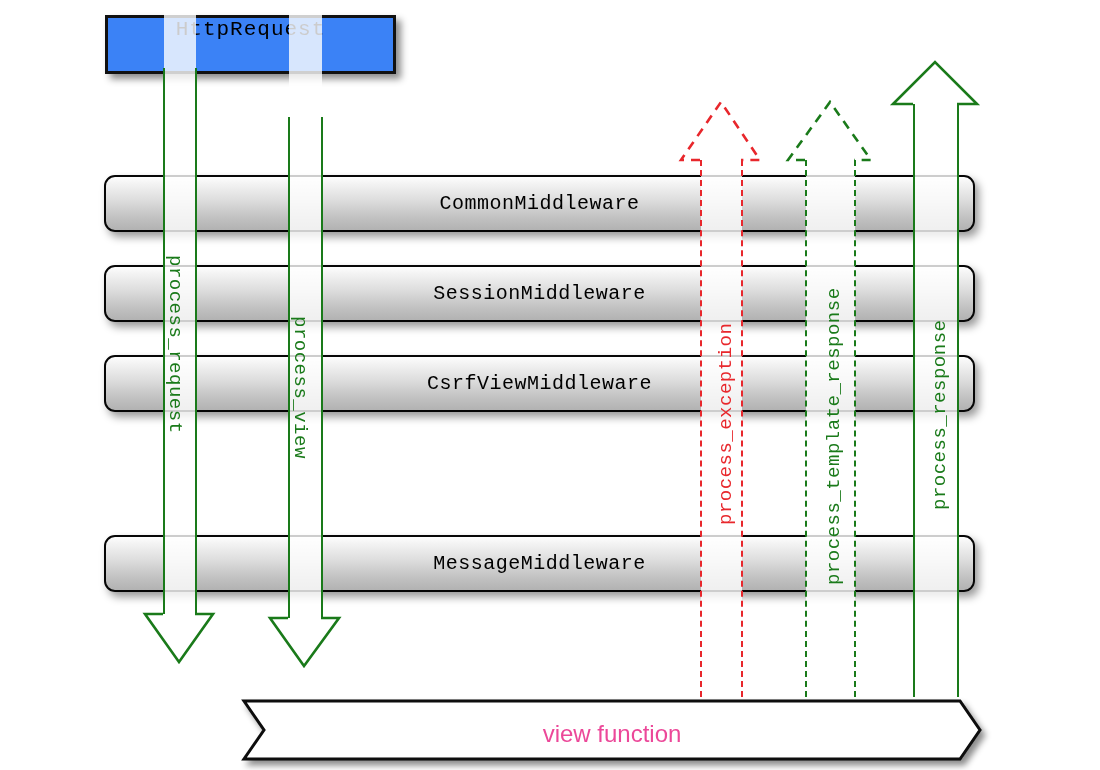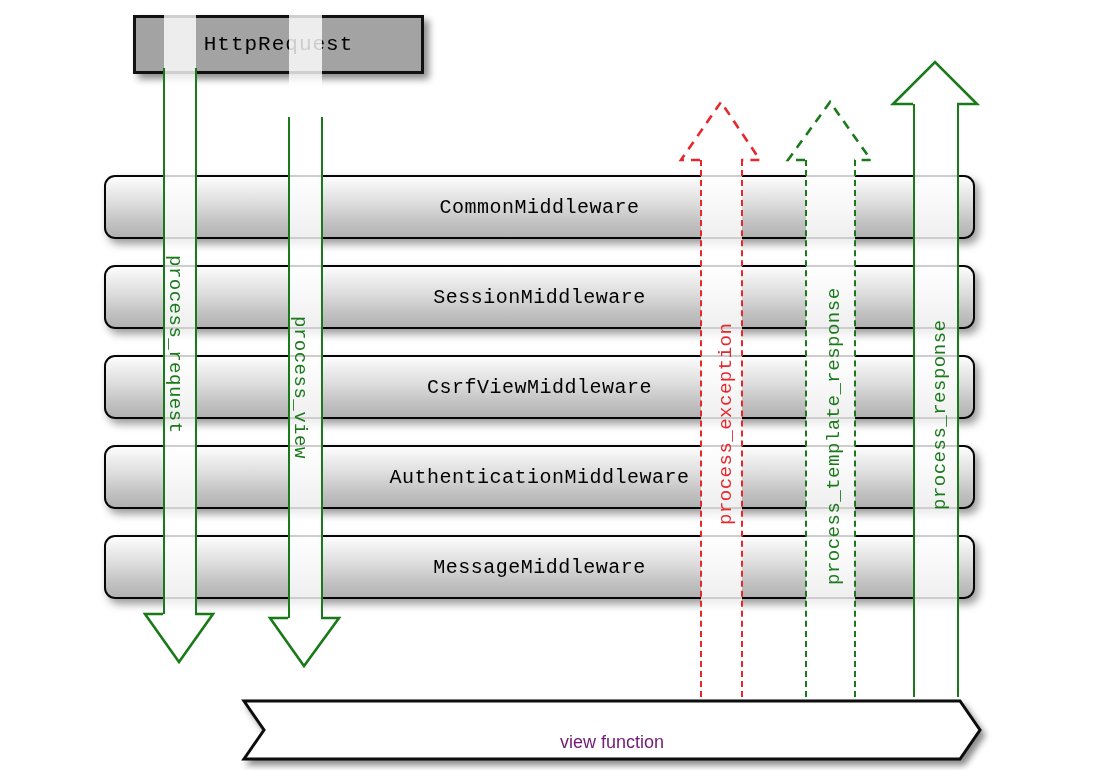--- a/index.html
+++ b/index.html
@@ -3,33 +3,33 @@
 <meta charset="utf-8">
 <style>
   html,body{margin:0;padding:0;background:#ffffff;}
   body{width:1100px;height:770px;overflow:hidden;
        font-family:"Liberation Sans", sans-serif;}
   #stage{position:relative;width:1100px;height:770px;background:#ffffff;}
 
   
   .endbox{
     position:absolute;
-    background:#a3a3a3;
+    background:#3b82f6;
     border:3px solid #111111;
     box-shadow:5px 5px 7px rgba(0,0,0,0.45);
-    display:flex;align-items:center;justify-content:center;
+    display:flex;align-items:flex-start;justify-content:center;
     font-family:"Liberation Mono","DejaVu Sans Mono",monospace;
-    font-size:21px;letter-spacing:1px;color:#000;margin-left:28px;
+    font-size:21px;letter-spacing:1px;color:#000;
   }
   #box-request{left:105px;top:15px;width:285px;height:53px;}
   #box-response{left:679px;top:15px;width:290px;height:53px;}
 
   
   .mwbar{
-    position:absolute;left:104px;width:871px;height:64px;
+    position:absolute;left:104px;width:871px;height:57px;
     border:2.5px solid #060606;
     border-radius:11px;
     background:linear-gradient(to bottom,#fdfdfd 0%,#f2f2f2 14%,#dcdcdc 45%,#c2c2c2 76%,#b2b2b2 100%);
     box-shadow:4px 5px 8px rgba(0,0,0,0.40);
     display:flex;align-items:center;justify-content:center;
     font-family:"Liberation Mono","DejaVu Sans Mono",monospace;
     font-size:20px;color:#000;letter-spacing:0.5px;
     box-sizing:border-box;
   }
   .mwbar span{position:relative;z-index:1;}
@@ -59,46 +59,43 @@
   .lbl-red{color:#e8272c;}
 
   
   #arrows{position:absolute;left:0;top:0;width:1100px;height:770px;pointer-events:none;}
 
   
   #viewfn{
     position:absolute;left:244px;top:697px;width:736px;height:58px;
   }
   #viewfn .vf-label{
-    position:absolute;left:0;top:16px;width:736px;height:58px;
+    position:absolute;left:0;top:8px;width:736px;height:58px;
     display:flex;align-items:center;justify-content:center;
-    font-family:"Liberation Sans",sans-serif;font-size:18px;color:#701a75;
+    font-family:"Liberation Sans",sans-serif;font-size:24px;color:#ec4899;
   }
 </style>
 </head>
 <body>
 
 <div id="stage">
 
   <div class="endbox" id="box-request">
     <span>HttpRequest</span>
   </div>
 
 
   <div class="mwbar" style="top:175px;">
     <span>CommonMiddleware</span>
   </div>
   <div class="mwbar" style="top:355px;">
     <span>CsrfViewMiddleware</span>
   </div>
   <div class="mwbar" style="top:265px;">
     <span>SessionMiddleware</span>
-  </div>
-  <div class="mwbar" style="top:445px;">
-    <span>AuthenticationMiddleware</span>
   </div>
   <div class="mwbar" style="top:535px;text-align:center;">
     <span>MessageMiddleware</span>
   </div>
 
   <div class="channel" style="left:164px;width:32px;"></div>
   <div class="channel" style="left:289px;width:33px;"></div>
   <div class="channel" style="left:701px;width:41px;"></div>
   <div class="channel" style="left:806px;width:49px;"></div>
   <div class="channel" style="left:914px;width:44px;"></div>

